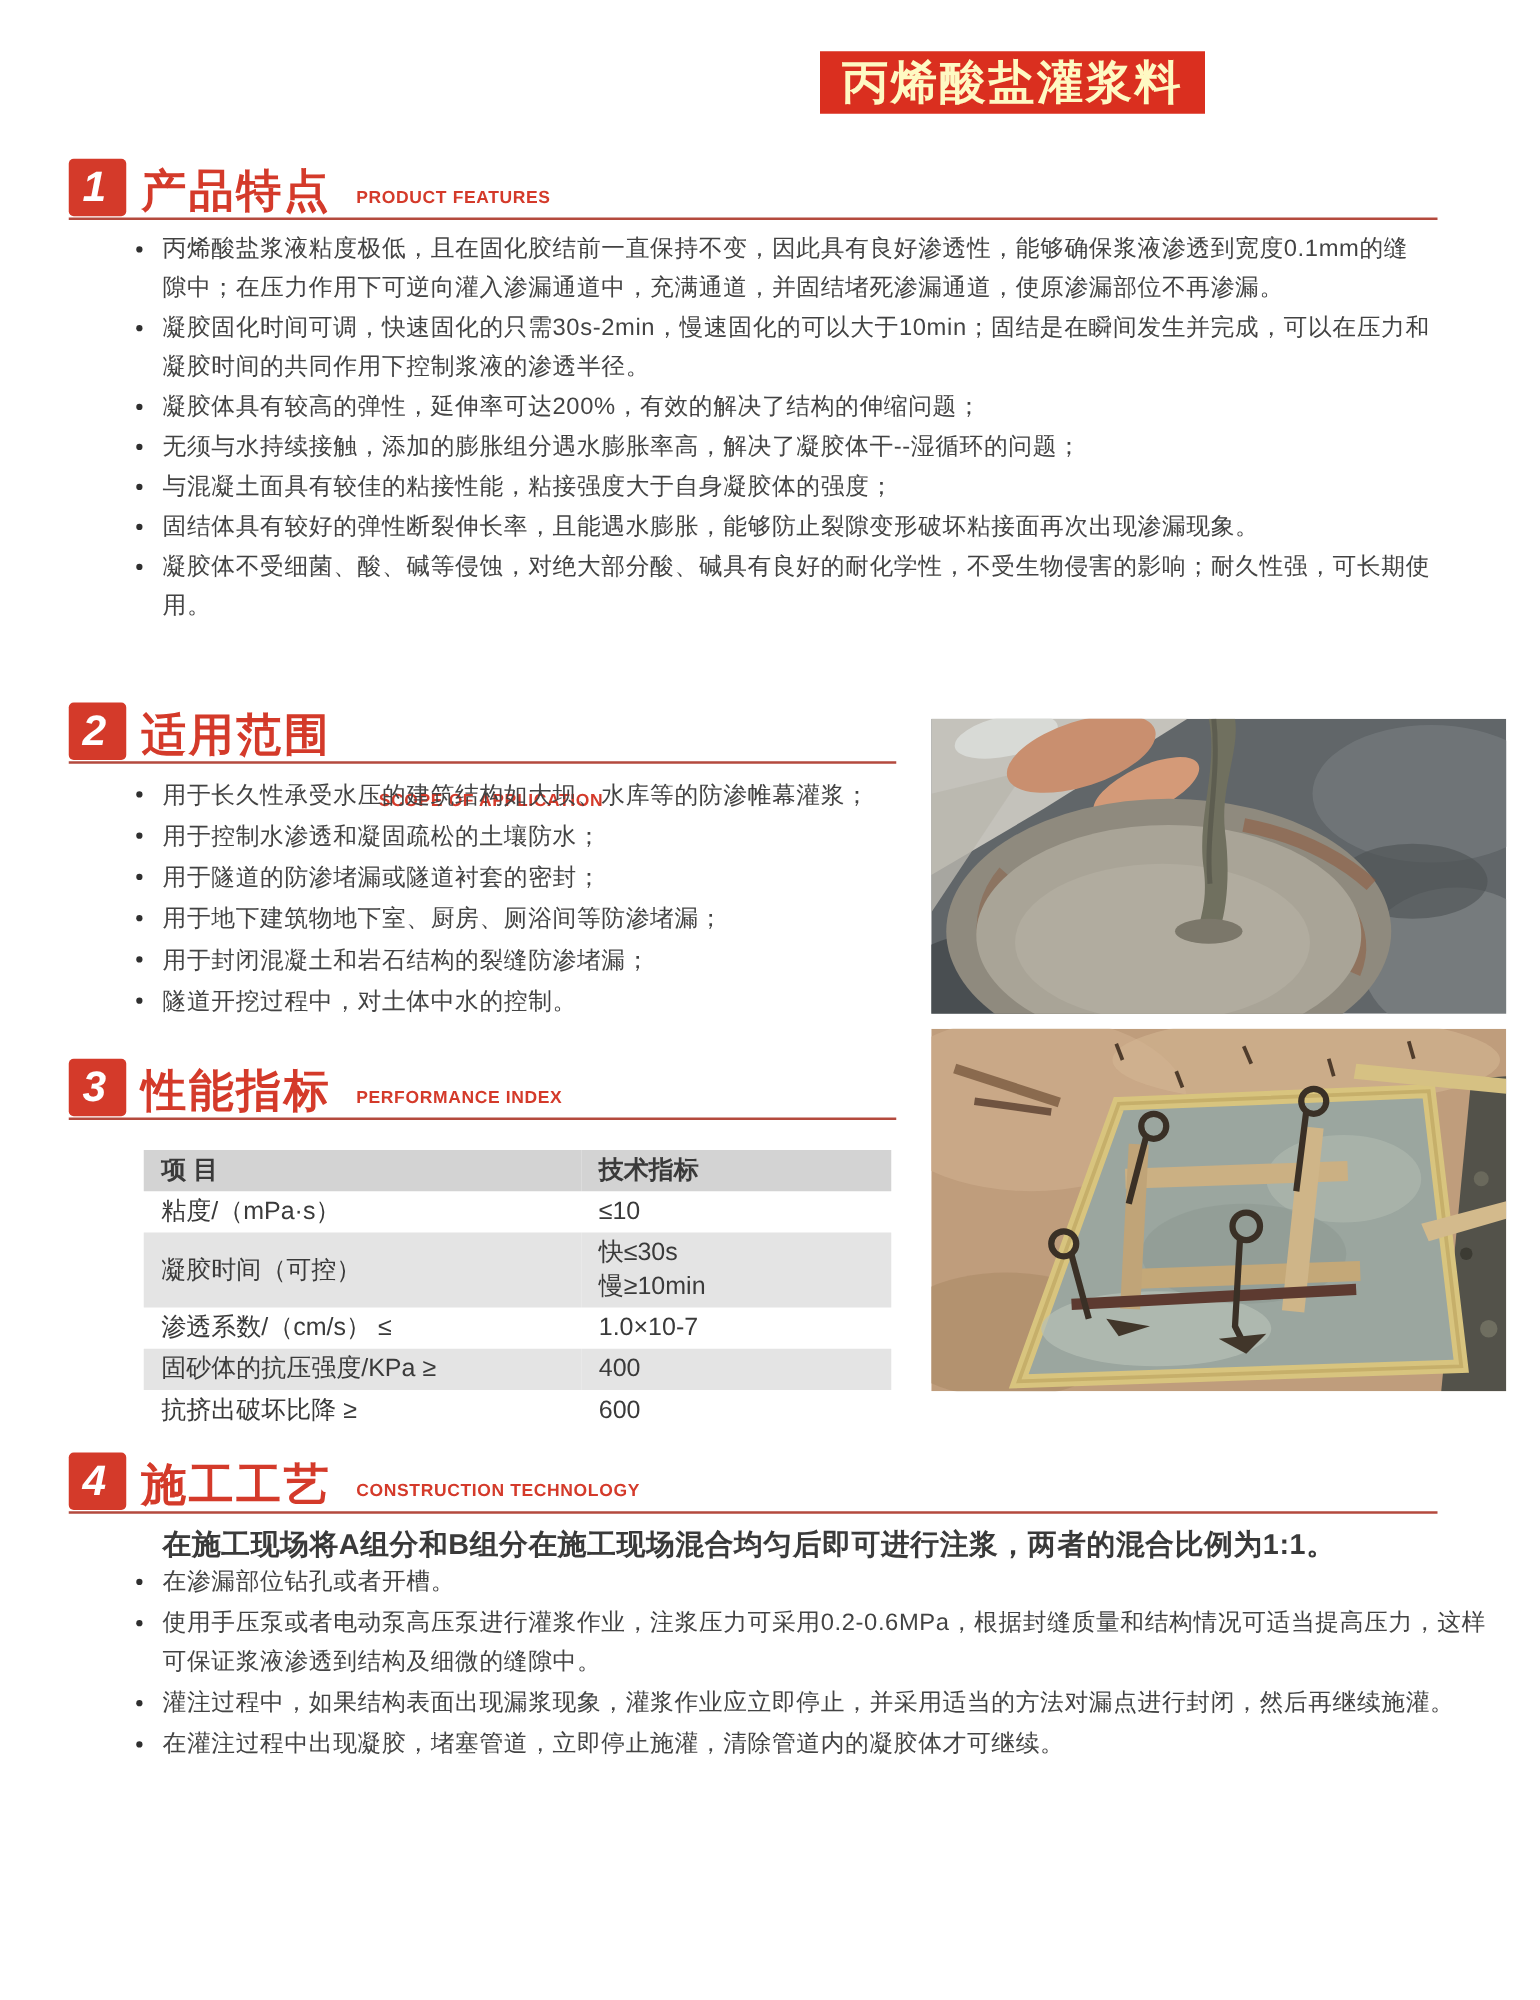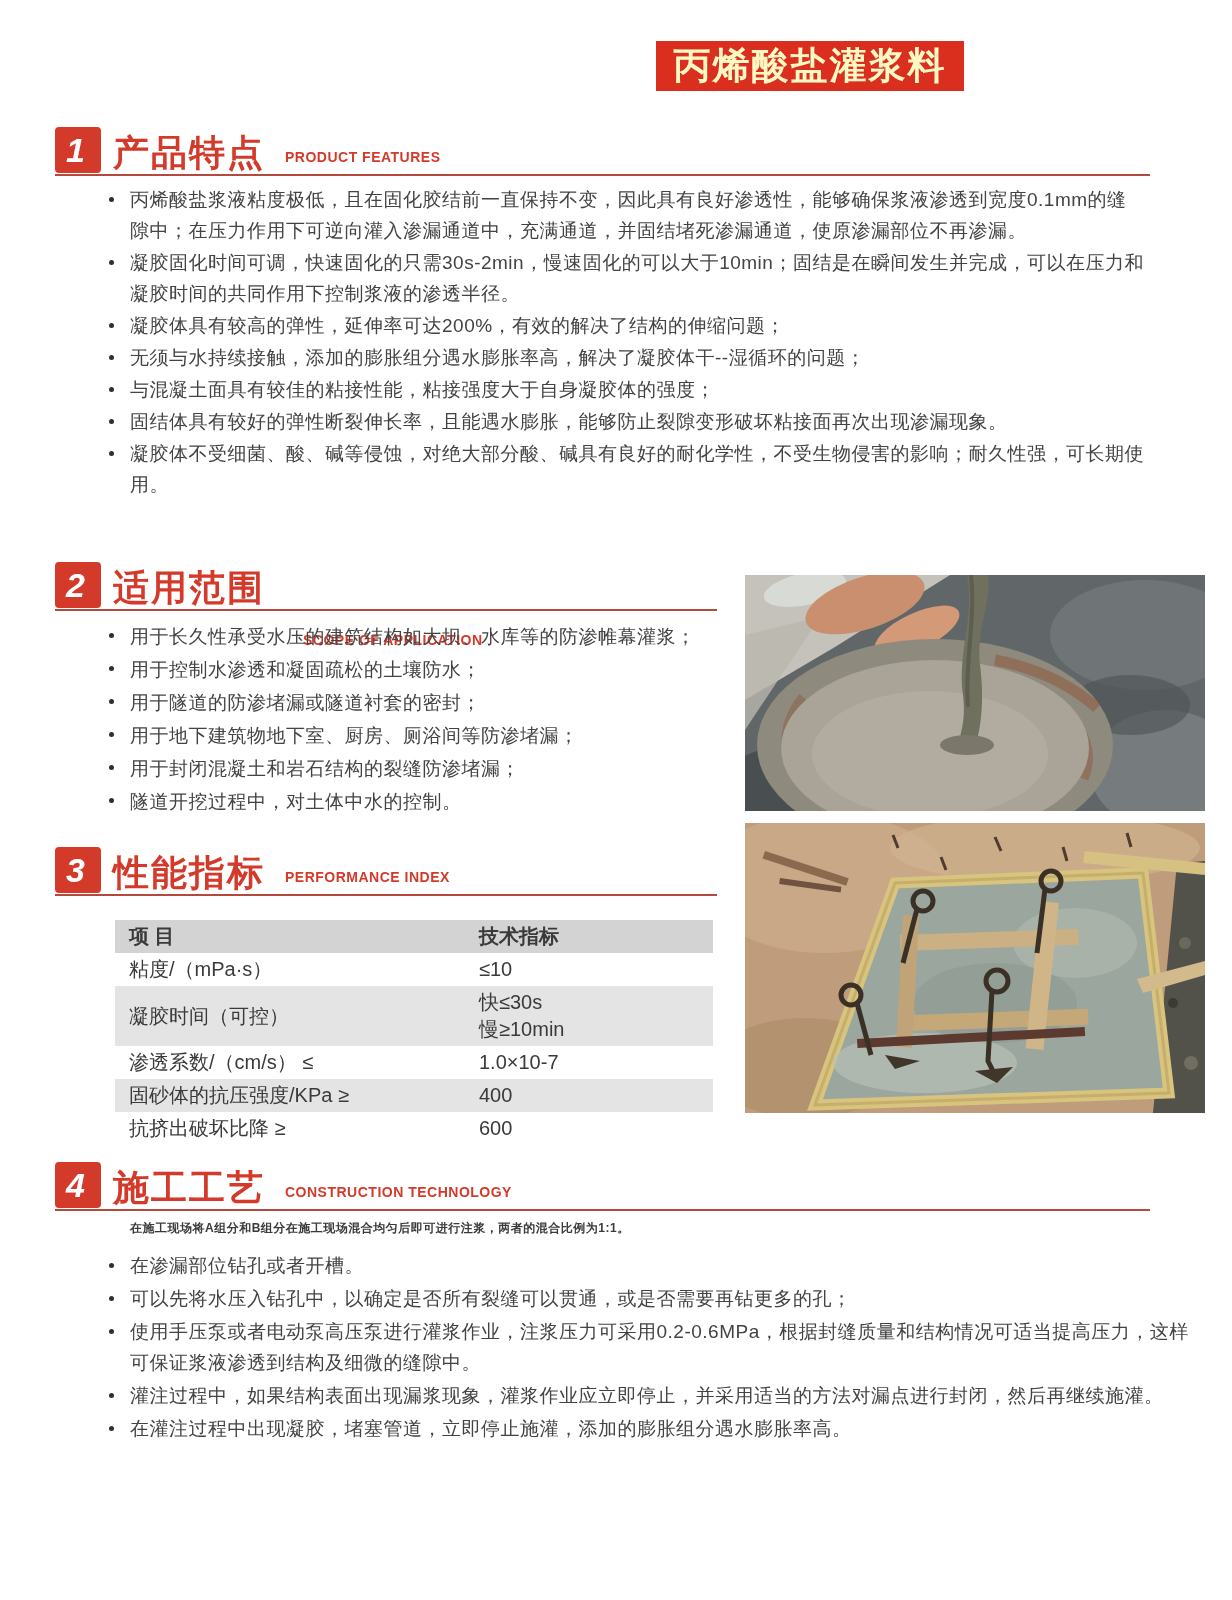--- a/index.html
+++ b/index.html
@@ -46,21 +46,21 @@
   }
   ul.blist li::before{
     content:"";position:absolute;left:9px;top:13px;width:5px;height:5px;
     border-radius:50%;background:#2f2f2f;
   }
   ul.blist.wide li{line-height:33px;margin-bottom:0;}
   ul.blist.s4 li{line-height:31px;margin-bottom:2px;}
   
   .intro-line{
     position:absolute;left:130px;top:1220px;width:1060px;
-    font-size:12px;font-weight:700;color:#3a3a3a;letter-spacing:0.5px;
+    font-size:23px;font-weight:700;color:#3a3a3a;letter-spacing:0.5px;
   }
   
   table.spec{
     position:absolute;left:115px;top:920px;width:598px;
     border-collapse:collapse;font-size:20px;color:#3a3a3a;table-layout:fixed;
   }
   table.spec th,table.spec td{
     text-align:left;padding:3px 14px;vertical-align:middle;line-height:27px;
   }
   table.spec th{background:var(--tbl-head);font-weight:700;height:19px;}
@@ -228,19 +228,18 @@
     <div class="num-box">4</div>
     <div class="sec-cn">施工工艺</div>
     <div class="sec-en" style="left:230px;">CONSTRUCTION TECHNOLOGY</div>
     <div class="sec-rule"></div>
   </div>
 
   <div class="intro-line">在施工现场将A组分和B组分在施工现场混合均匀后即可进行注浆，两者的混合比例为1:1。</div>
 
   <ul class="blist s4" style="left:100px;top:1250px;width:1090px;">
     <li>在渗漏部位钻孔或者开槽。</li>
-    <li>可以先将水压入钻孔中，以确定是否所有裂缝可以贯通，或是否需要再钻更多的孔；</li>
     <li>使用手压泵或者电动泵高压泵进行灌浆作业，注浆压力可采用0.2-0.6MPa，根据封缝质量和结构情况可适当提高压力，这样可保证浆液渗透到结构及细微的缝隙中。</li>
     <li>灌注过程中，如果结构表面出现漏浆现象，灌浆作业应立即停止，并采用适当的方法对漏点进行封闭，然后再继续施灌。</li>
-    <li>在灌注过程中出现凝胶，堵塞管道，立即停止施灌，添加的膨胀组分遇水膨胀率高。</li>
+    <li>在灌注过程中出现凝胶，堵塞管道，立即停止施灌，清除管道内的凝胶体才可继续。</li>
   </ul>
 
 </div>
 
 </body></html>

